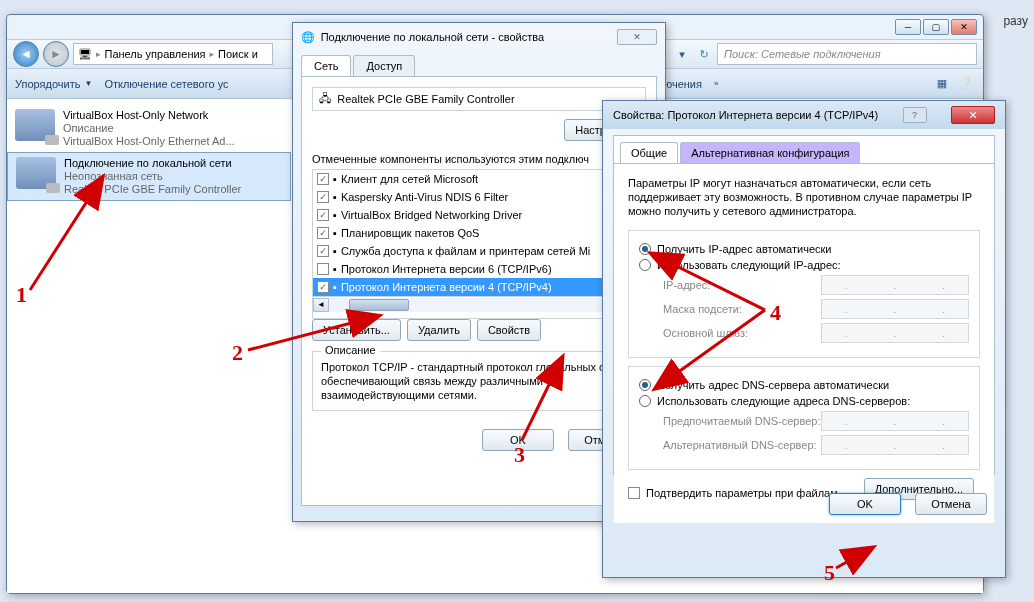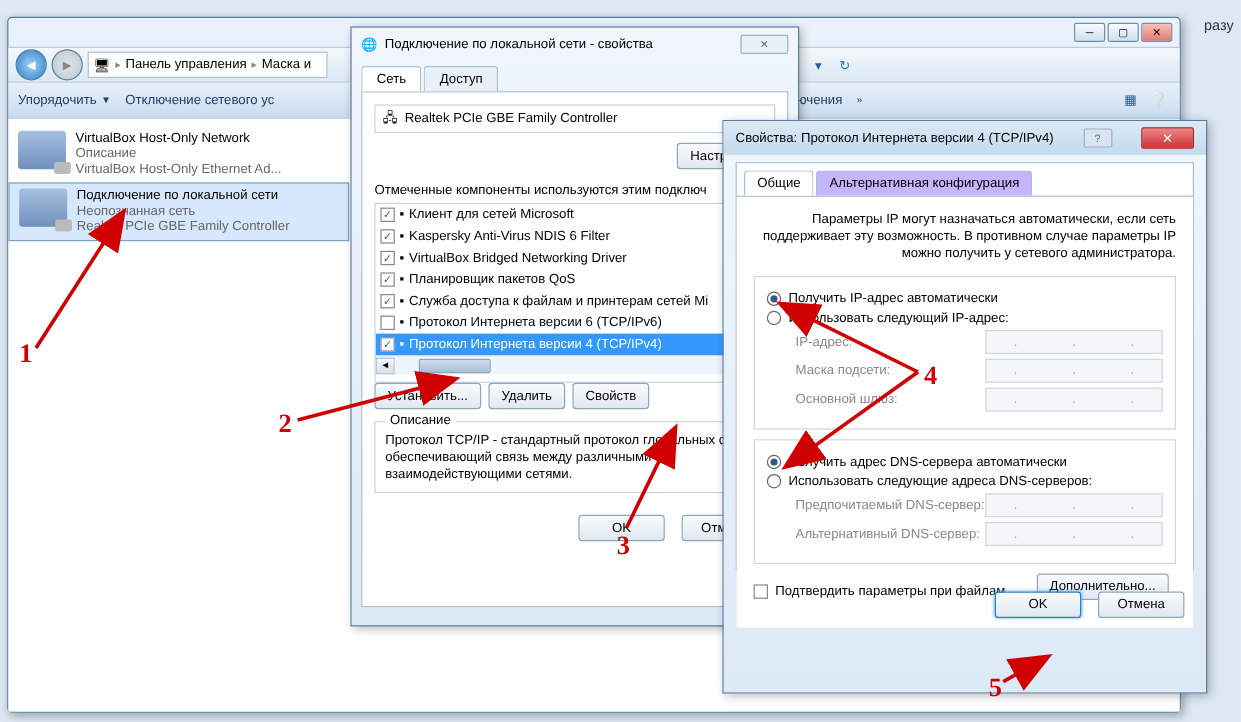--- a/index.html
+++ b/index.html
@@ -54,21 +54,21 @@
   .group-title { position:absolute; top:-8px; left:8px; background:#fff; padding:0 4px; }
 
   .dialog2 { left:602px; top:100px; width:404px; height:478px; background:linear-gradient(#f0f6fc,#dce9f6); }
   .d2-title { height:28px; display:flex; align-items:center; padding:0 10px; gap:6px; font-size:12px; background:linear-gradient(#dce9f6,#c3d9ed); }
   .d2-title .close-x2 { margin-left:auto; width:44px; height:18px; background:linear-gradient(#e88,#c33); border:1px solid #a22; border-radius:2px; color:#fff; display:flex; align-items:center; justify-content:center; }
   .d2-body { margin:6px 10px 10px 10px; background:#fff; border:1px solid #aebfce; height:340px; }
   .d2-tabs { display:flex; padding:6px 6px 0 6px; }
   .d2-tab { padding:4px 10px; background:#fff; border:1px solid #aebfce; border-bottom:none; border-radius:3px 3px 0 0; margin-right:2px; }
   .d2-tab.inactive { background:#c4b5fd; }
   .d2-content { border-top:1px solid #aebfce; padding:12px 14px; background:#fff; height:360px; }
-  .desc { line-height:14px; margin-bottom:12px;text-align:right; }
+  .desc { line-height:14px; margin-bottom:12px; }
   .radio-row { display:flex; align-items:center; gap:6px; margin:4px 0; }
   .radio { width:12px; height:12px; border:1px solid #666; border-radius:50%; display:flex; align-items:center; justify-content:center; }
   .radio.checked::after { content:""; width:6px; height:6px; background:#2a5d8f; border-radius:50%; }
   .ip-field { display:flex; align-items:center; margin:4px 0 4px 24px; }
   .ip-label { width:160px; color:#888; }
   .ip-input { width:150px; height:20px; border:1px solid #d0d8de; background:#f4f6f8; display:flex; align-items:center; justify-content:space-around; color:#aaa; }
   .group2 { border:1px solid #d0d8de; padding:8px 10px 10px 10px; margin-bottom:8px; }
   .check-row { display:flex; align-items:center; gap:6px; margin-top:8px; }
   .bottom-btns { display:flex; justify-content:flex-end; gap:8px; padding:8px 12px; }
   .marker { position:absolute; color:#d00000; font-family:"Times New Roman",serif; font-size:22px; font-weight:bold; }
@@ -89,25 +89,28 @@
     <div class="wbtn close">✕</div>
   </div>
   <div class="nav-bar">
     <div class="nav-arrow">◄</div>
     <div class="nav-arrow disabled">►</div>
     <div class="breadcrumb">
       <span>🖥</span>
       <span class="bc-sep">▸</span>
       <span>Панель управления</span>
       <span class="bc-sep">▸</span>
-      <span>Маска и</span>
+      <span>Поиск и</span>
     </div>
     <div style="flex:0 0 392px"></div>
     <div class="nicon">▾</div>
     <div class="nicon" style="color:#2a7dc0;">↻</div>
+    <div class="searchbox">
+      <span>Поиск: Сетевые подключения</span>
+    </div>
   </div>
   <div class="toolbar">
     <div class="toolbar-item">
       <span>Упорядочить</span>
         <span class="chev">▼</span>
     </div>
     <div class="toolbar-item">Отключение сетевого ус</div>
     <div style="flex:0 0 400px"></div>
     <div class="toolbar-item">ключения</div>
     <span class="chev">»</span>

